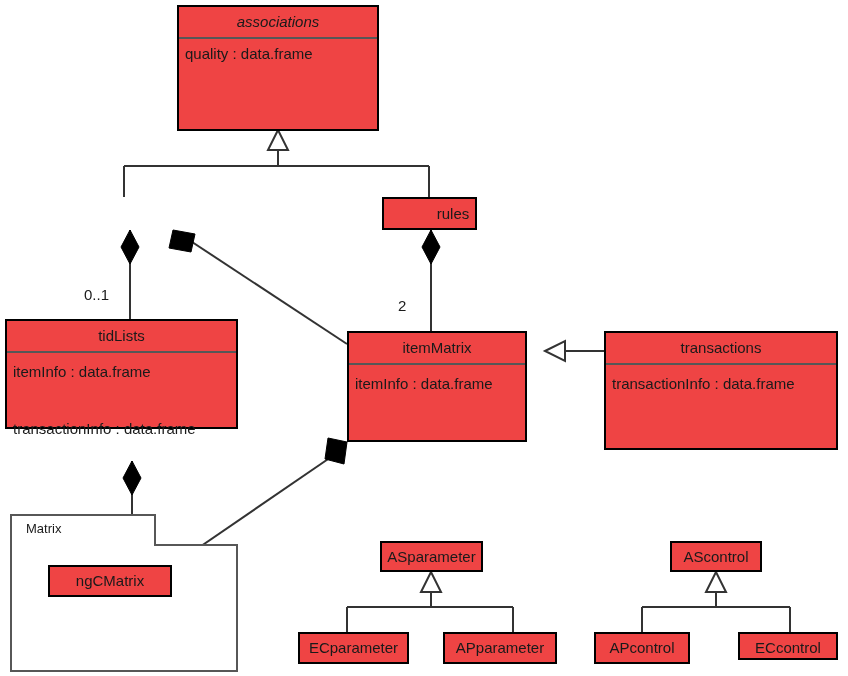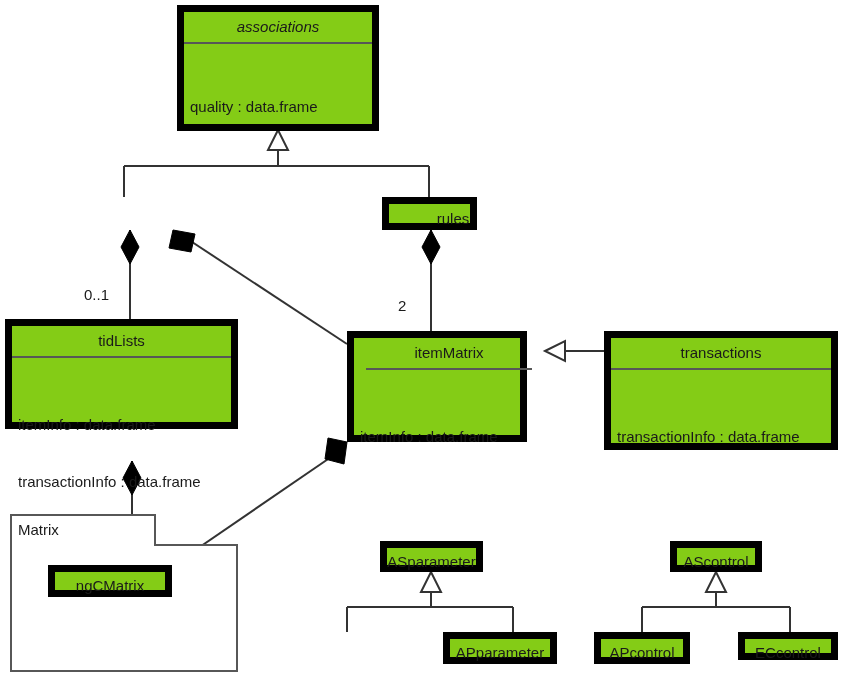--- a/index.html
+++ b/index.html
@@ -23,65 +23,65 @@
     position: absolute;
     left: 0;
     top: 0;
     width: 848px;
     height: 676px;
     pointer-events: none;
   }
   .node {
     position: absolute;
     box-sizing: border-box;
-    background: #84cc16;
-    border: 7px solid #000000;
+    background: #ef4444;
+    border: 2px solid #000000;
     z-index: 2;
   }
   .node .title {
     box-sizing: border-box;
     width: 100%;
     text-align: center;
     font-size: 15px;
     color: #1a1a1a;
     line-height: 1.1;
     white-space: nowrap;
     overflow: hidden;
   }
   .node.compart > .title {
     border-bottom: 2px solid #575757;
   }
   .node .attrs {
     box-sizing: border-box;
     padding: 6px 6px 0 6px;
-    margin-top: 48px;
   }
   .node .attr {
     font-size: 15px;
     color: #1a1a1a;
     white-space: nowrap;
     line-height: 1.15;
   }
   .abstract-title {
     font-style: italic;
   }
   
   .package-tab {
     position: absolute;
     box-sizing: border-box;
     background: #ffffff;
     border: 2px solid #575757;
     border-bottom: none;
     z-index: 3;
   }
   .package-tab .plabel {
-    font-size: 15px;
+    font-size: 13px;
     color: #1a1a1a;
     padding: 5px 0 0 6px;
     white-space: nowrap;
+    margin-left: 8px;
   }
   .package-body {
     position: absolute;
     box-sizing: border-box;
     background: #ffffff;
     border: 2px solid #575757;
     z-index: 2;
   }
   .mult {
     position: absolute;
@@ -157,21 +157,21 @@
 
   <div class="node compart" style="left:5px; top:319px; width:233px; height:110px;">
     <div class="title" style="height:32px; line-height:30px;">tidLists</div>
     <div class="attrs">
       <div class="attr" style="margin-top:4px;">itemInfo : data.frame</div>
       <div class="attr" style="margin-top:40px;">transactionInfo : data.frame</div>
     </div>
   </div>
 
   <div class="node compart" style="left:347px; top:331px; width:180px; height:111px;">
-    <div class="title" style="height:32px; line-height:30px;margin-left:12px;">itemMatrix</div>
+    <div class="title" style="height:32px; line-height:30px;">itemMatrix</div>
     <div class="attrs">
       <div class="attr" style="margin-top:4px;">itemInfo : data.frame</div>
     </div>
   </div>
 
   <div class="node compart" style="left:604px; top:331px; width:234px; height:119px;">
     <div class="title" style="height:32px; line-height:30px;">transactions</div>
     <div class="attrs">
       <div class="attr" style="margin-top:4px;">transactionInfo : data.frame</div>
     </div>
@@ -183,20 +183,23 @@
   <div class="package-body" style="left:10px; top:544px; width:228px; height:128px;"></div>
 
   <div class="node" style="left:48px; top:565px; width:124px; height:32px;">
     <div class="title" style="height:28px; line-height:28px;">ngCMatrix</div>
   </div>
 
   <div class="node" style="left:380px; top:541px; width:103px; height:31px;">
     <div class="title" style="height:27px; line-height:27px;">ASparameter</div>
   </div>
 
+  <div class="node" style="left:298px; top:632px; width:111px; height:32px;">
+    <div class="title" style="height:28px; line-height:28px;">ECparameter</div>
+  </div>
 
   <div class="node" style="left:443px; top:632px; width:114px; height:32px;">
     <div class="title" style="height:28px; line-height:28px;">APparameter</div>
   </div>
 
   <div class="node" style="left:670px; top:541px; width:92px; height:31px;">
     <div class="title" style="height:27px; line-height:27px;">AScontrol</div>
   </div>
 
   <div class="node" style="left:594px; top:632px; width:96px; height:32px;">

